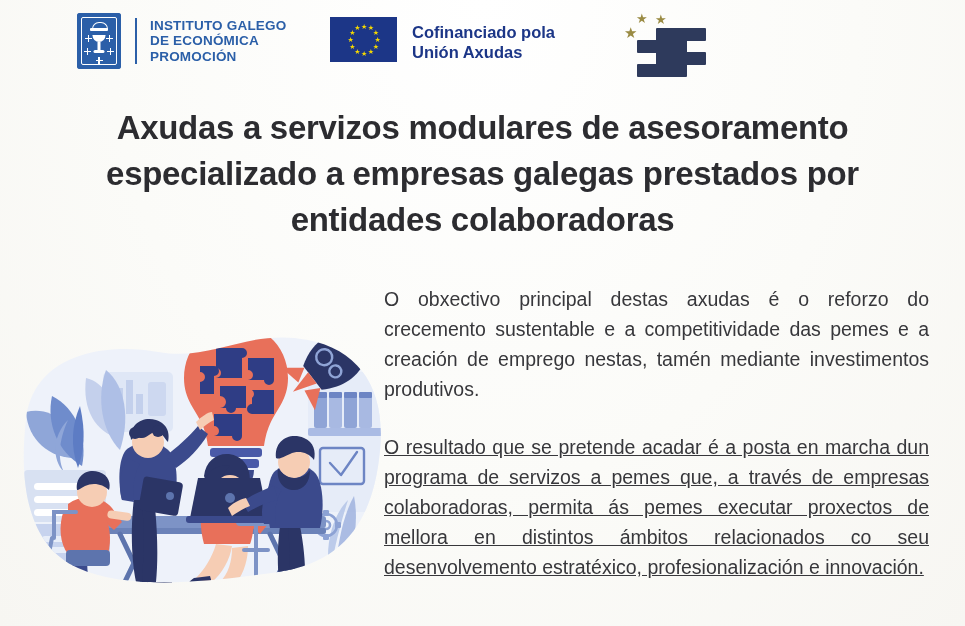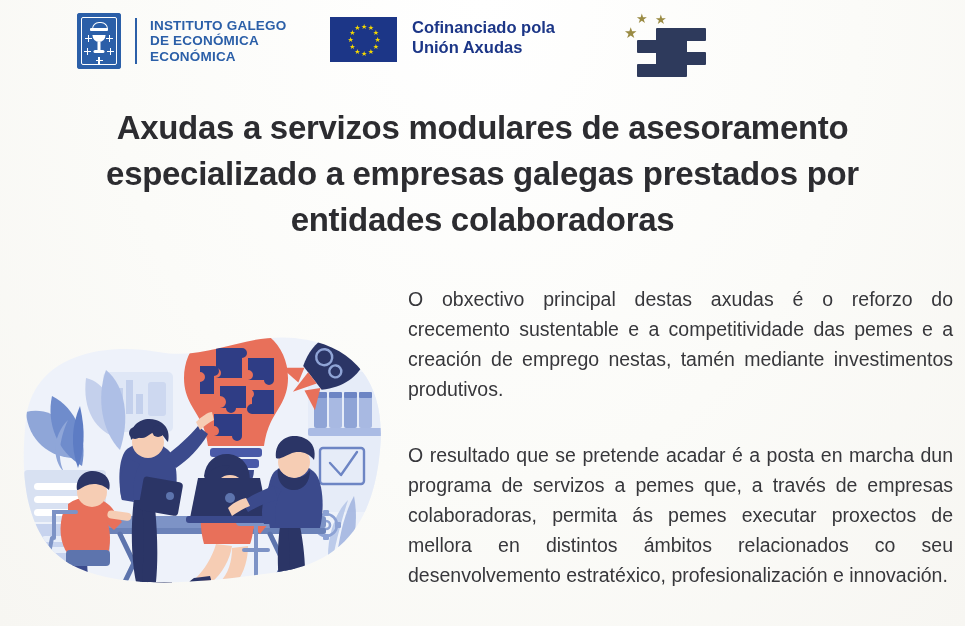--- a/index.html
+++ b/index.html
@@ -123,21 +123,21 @@
     line-height: 15.5px;
     letter-spacing: 0.2px;
     white-space: nowrap;
   }
 
   
   .eu {
     position: absolute;
     left: 330px; top: 17px;
     display: flex;
-    align-items: flex-start;
+    align-items: flex-end;
   }
   .eu-flag {
     width: 67px; height: 45px;
     background: #1c3687;
     position: relative;
     flex: none;
   }
   .eu-star {
     position: absolute;
     width: 5px; height: 5px;
@@ -201,33 +201,33 @@
     font-size: 34px;
     line-height: 46px;
     letter-spacing: -0.3px;
     transform: scaleX(0.97);
     transform-origin: center top;
   }
 
   
   .body-col {
     position: absolute;
-    left: 408px;
+    left: 384px;
     top: 284px;
     width: 545px;
   }
   .para {
     color: #37373b;
     font-family: "Liberation Sans", sans-serif;
     font-size: 19.5px;
     line-height: 30px;
     text-align: justify;
     margin: 0;
   }
-  .para + .para { margin-top: 36px; }
+  .para + .para { margin-top: 28px; text-decoration: underline; }
 
   
   .illus {
     position: absolute;
     left: 8px;
     top: 300px;
     width: 392px;
     height: 326px;
   }
 </style>
@@ -253,21 +253,21 @@
       <div class="cross" style="left:8px;  top:22px;"></div>
       <div class="cross" style="left:29px; top:22px;"></div>
       <div class="cross" style="left:7px;  top:35px;"></div>
       <div class="cross" style="left:30px; top:35px;"></div>
       <div class="cross" style="left:18.5px; top:44px;"></div>
     </div>
     <div class="igape-divider"></div>
     <div class="igape-text">
       <div>INSTITUTO GALEGO</div>
       <div>DE ECONÓMICA</div>
-      <div>ECONÓMICA</div>
+      <div>PROMOCIÓN</div>
     </div>
   </div>
 
   <div class="eu">
     <div class="eu-flag" id="eu-flag">
         <div class="eu-star" style="left: 31px; top: 6.5px; color: rgb(245, 216, 0);">★</div>
         <div class="eu-star" style="left: 37.75px; top: 8.30866px; color: rgb(245, 216, 0);">★</div>
         <div class="eu-star" style="left: 42.6913px; top: 13.25px; color: rgb(245, 216, 0);">★</div>
         <div class="eu-star" style="left: 44.5px; top: 20px; color: rgb(245, 216, 0);">★</div>
         <div class="eu-star" style="left: 42.6913px; top: 26.75px; color: rgb(245, 216, 0);">★</div>

